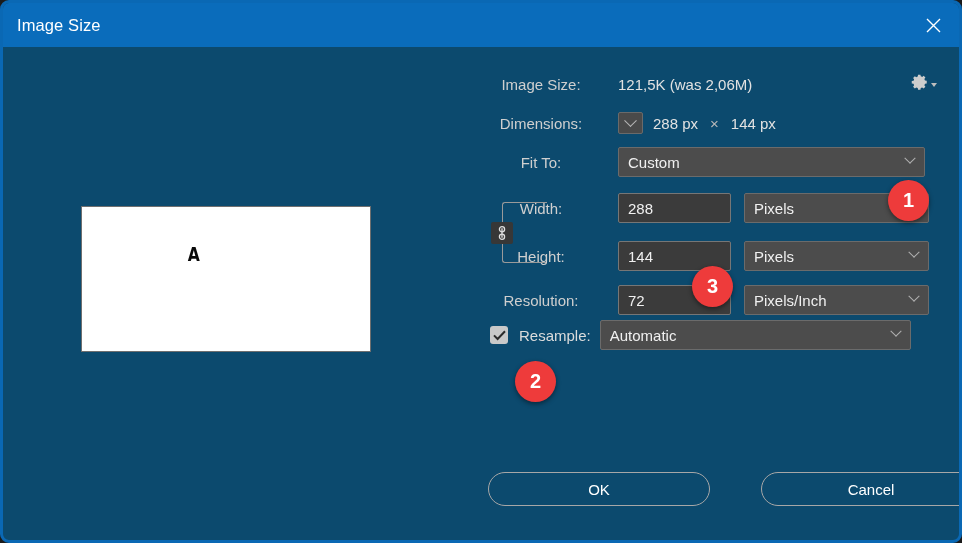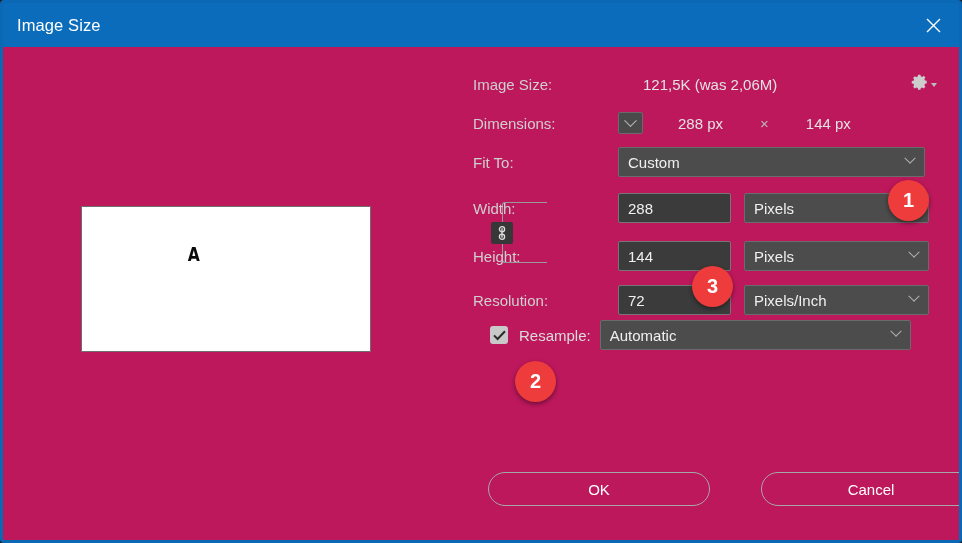--- a/index.html
+++ b/index.html
@@ -9,23 +9,23 @@
     height: 543px;
     background: #1b1b1b;
     font-family: "Liberation Sans", sans-serif;
     overflow: hidden;
   }
 
   #dialog {
     position: relative;
     width: 962px;
     height: 543px;
-    background: #be185d;
+    background: #0c4a6e;
     border: 3px solid #0a68b4;
-    border-radius: 4px;
+    border-radius: 9px;
     overflow: hidden;
   }
 
   
   #titlebar {
     position: absolute;
     left: 0; top: 0;
     width: 956px;
     height: 44px;
     background: #0a6cbb;
@@ -90,28 +90,27 @@
   .row {
     position: absolute;
     left: 0;
     height: 30px;
     display: flex;
     align-items: center;
   }
   .label {
     color: #cfcfcf;
     font-size: 15px;
-    text-align: left;
+    text-align: center;
     white-space: nowrap;
   }
   .value-text {
     color: #e2e2e2;
     font-size: 15px;
     white-space: nowrap;
-    margin-left: 25px;
   }
 
   
   #row-imagesize   { top: 22px;  width: 486px; }
   #row-dimensions  { top: 61px;  width: 486px; }
   #row-fitto       { top: 100px; width: 486px; }
   #row-width       { top: 146px; width: 486px; }
   #row-height      { top: 194px; width: 486px; }
   #row-resolution  { top: 238px; width: 486px; }
   #row-resample    { top: 273px; width: 486px; }

